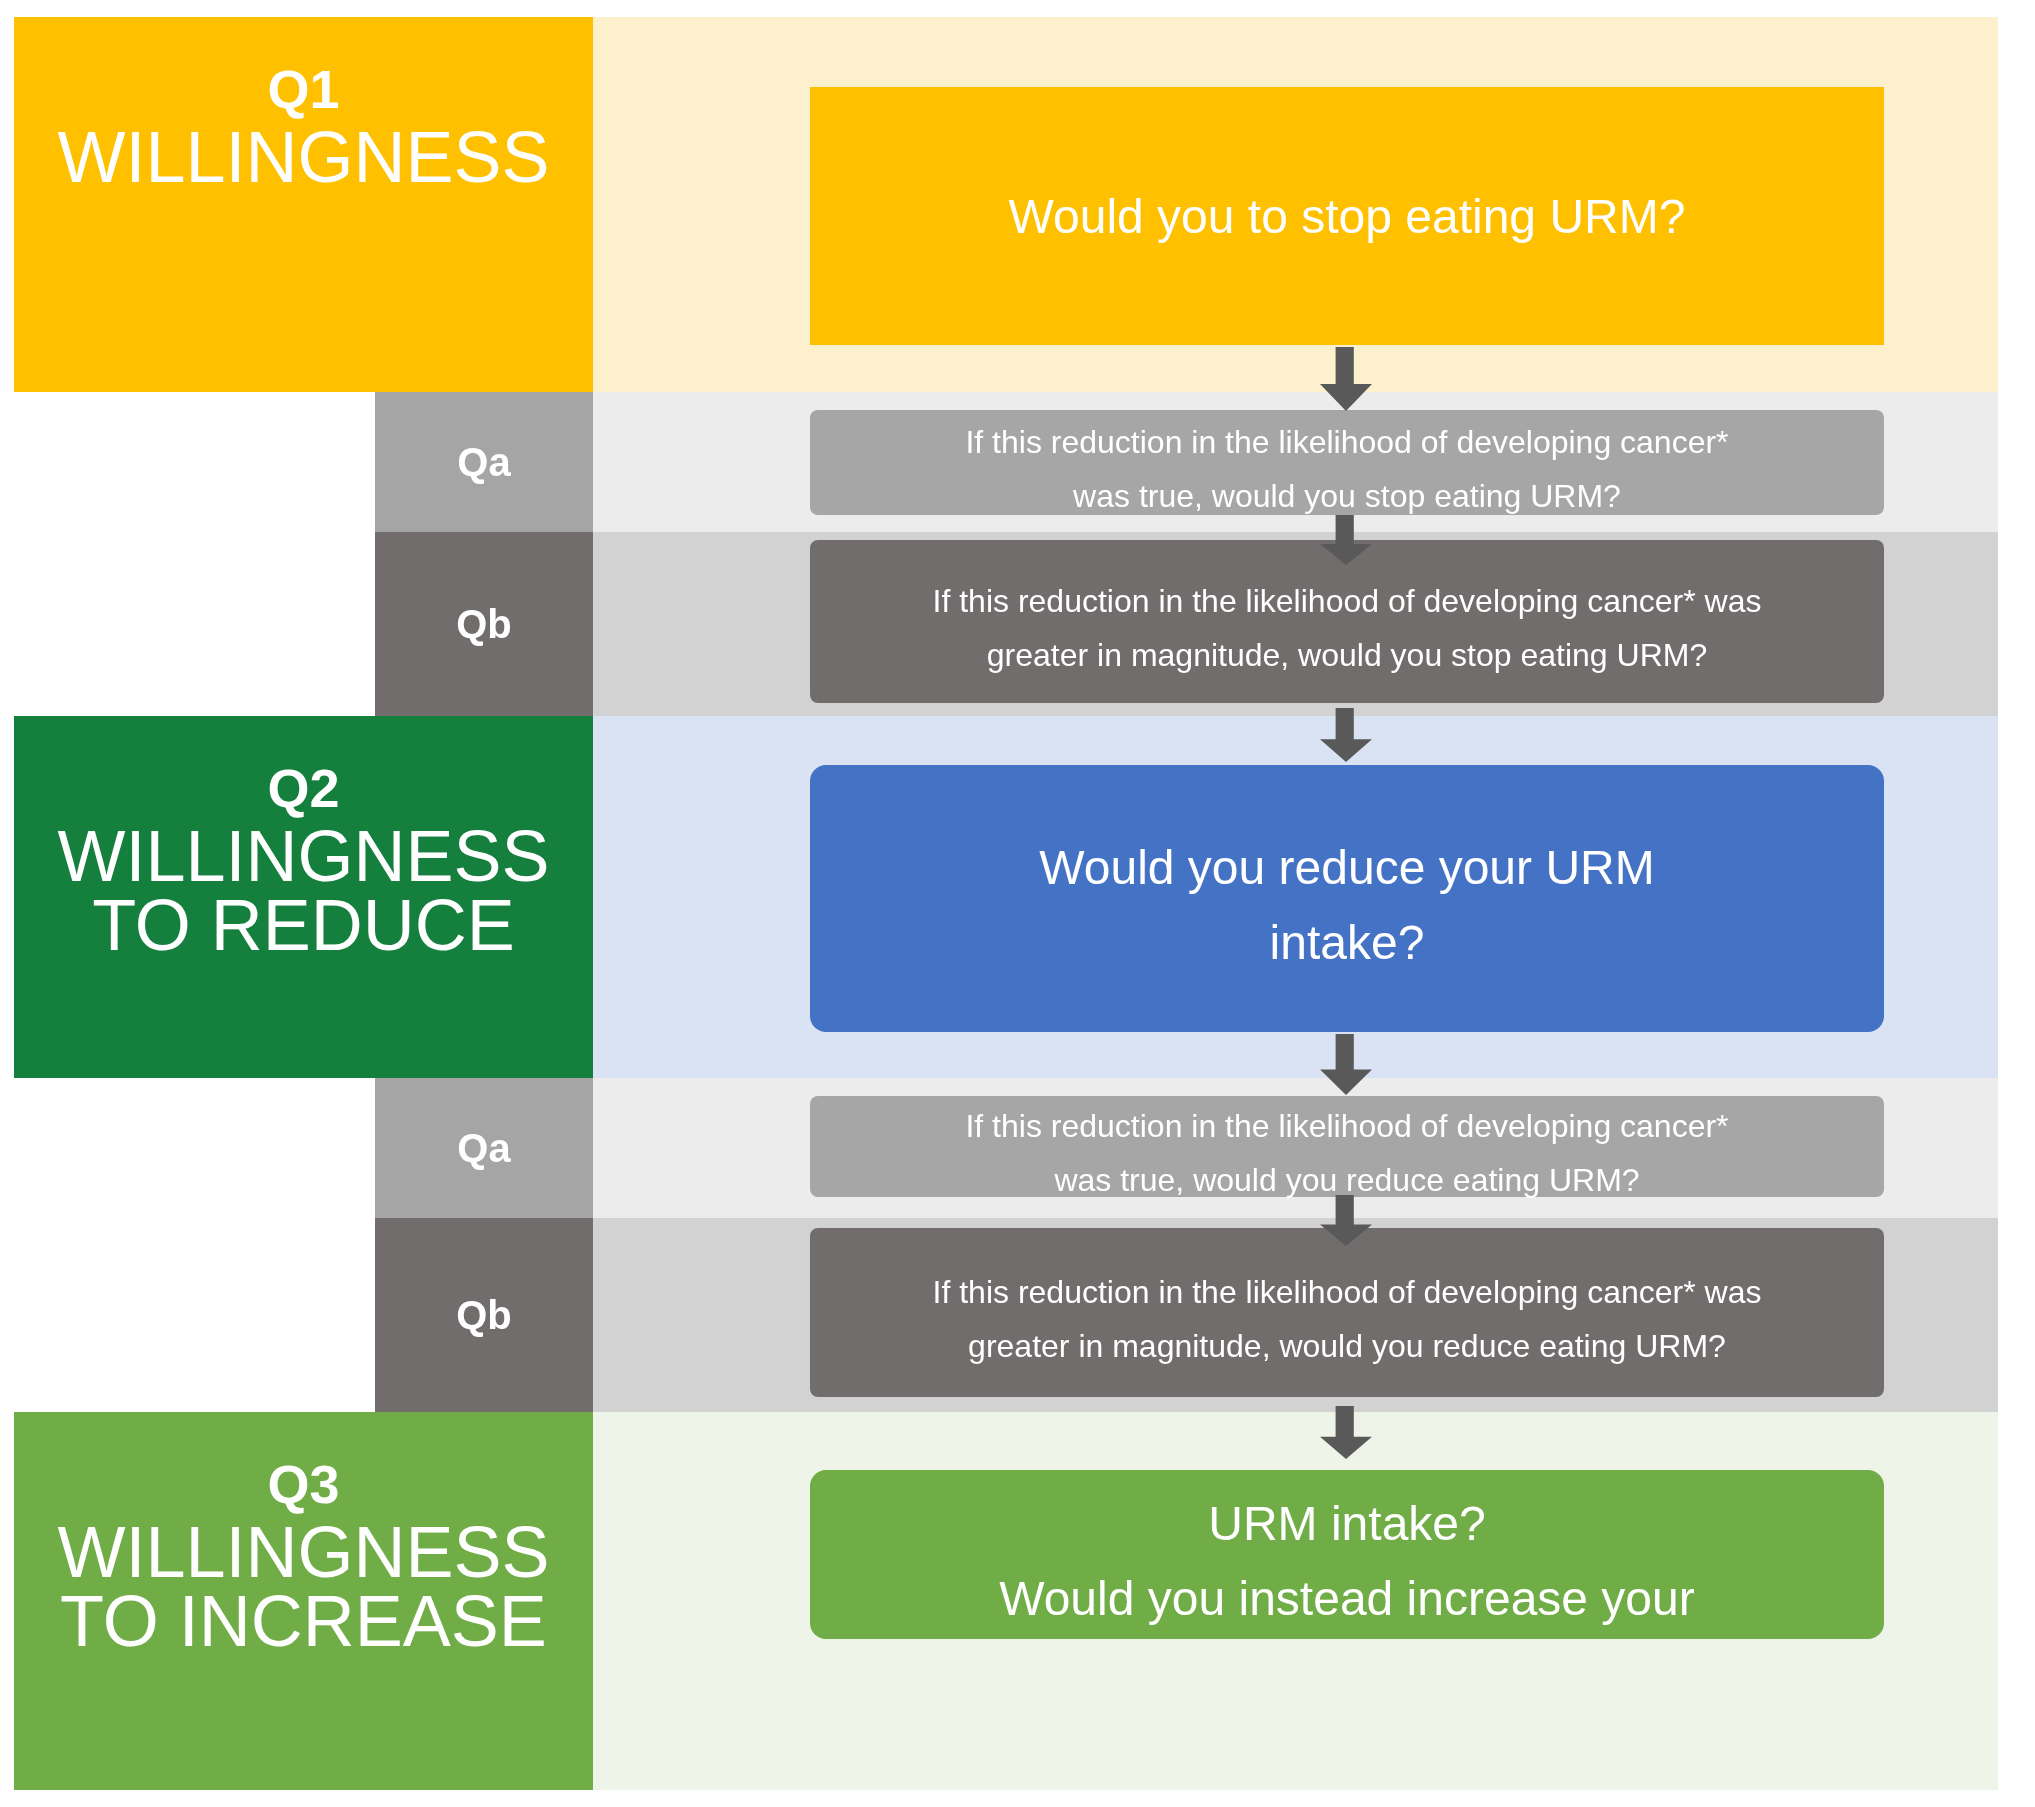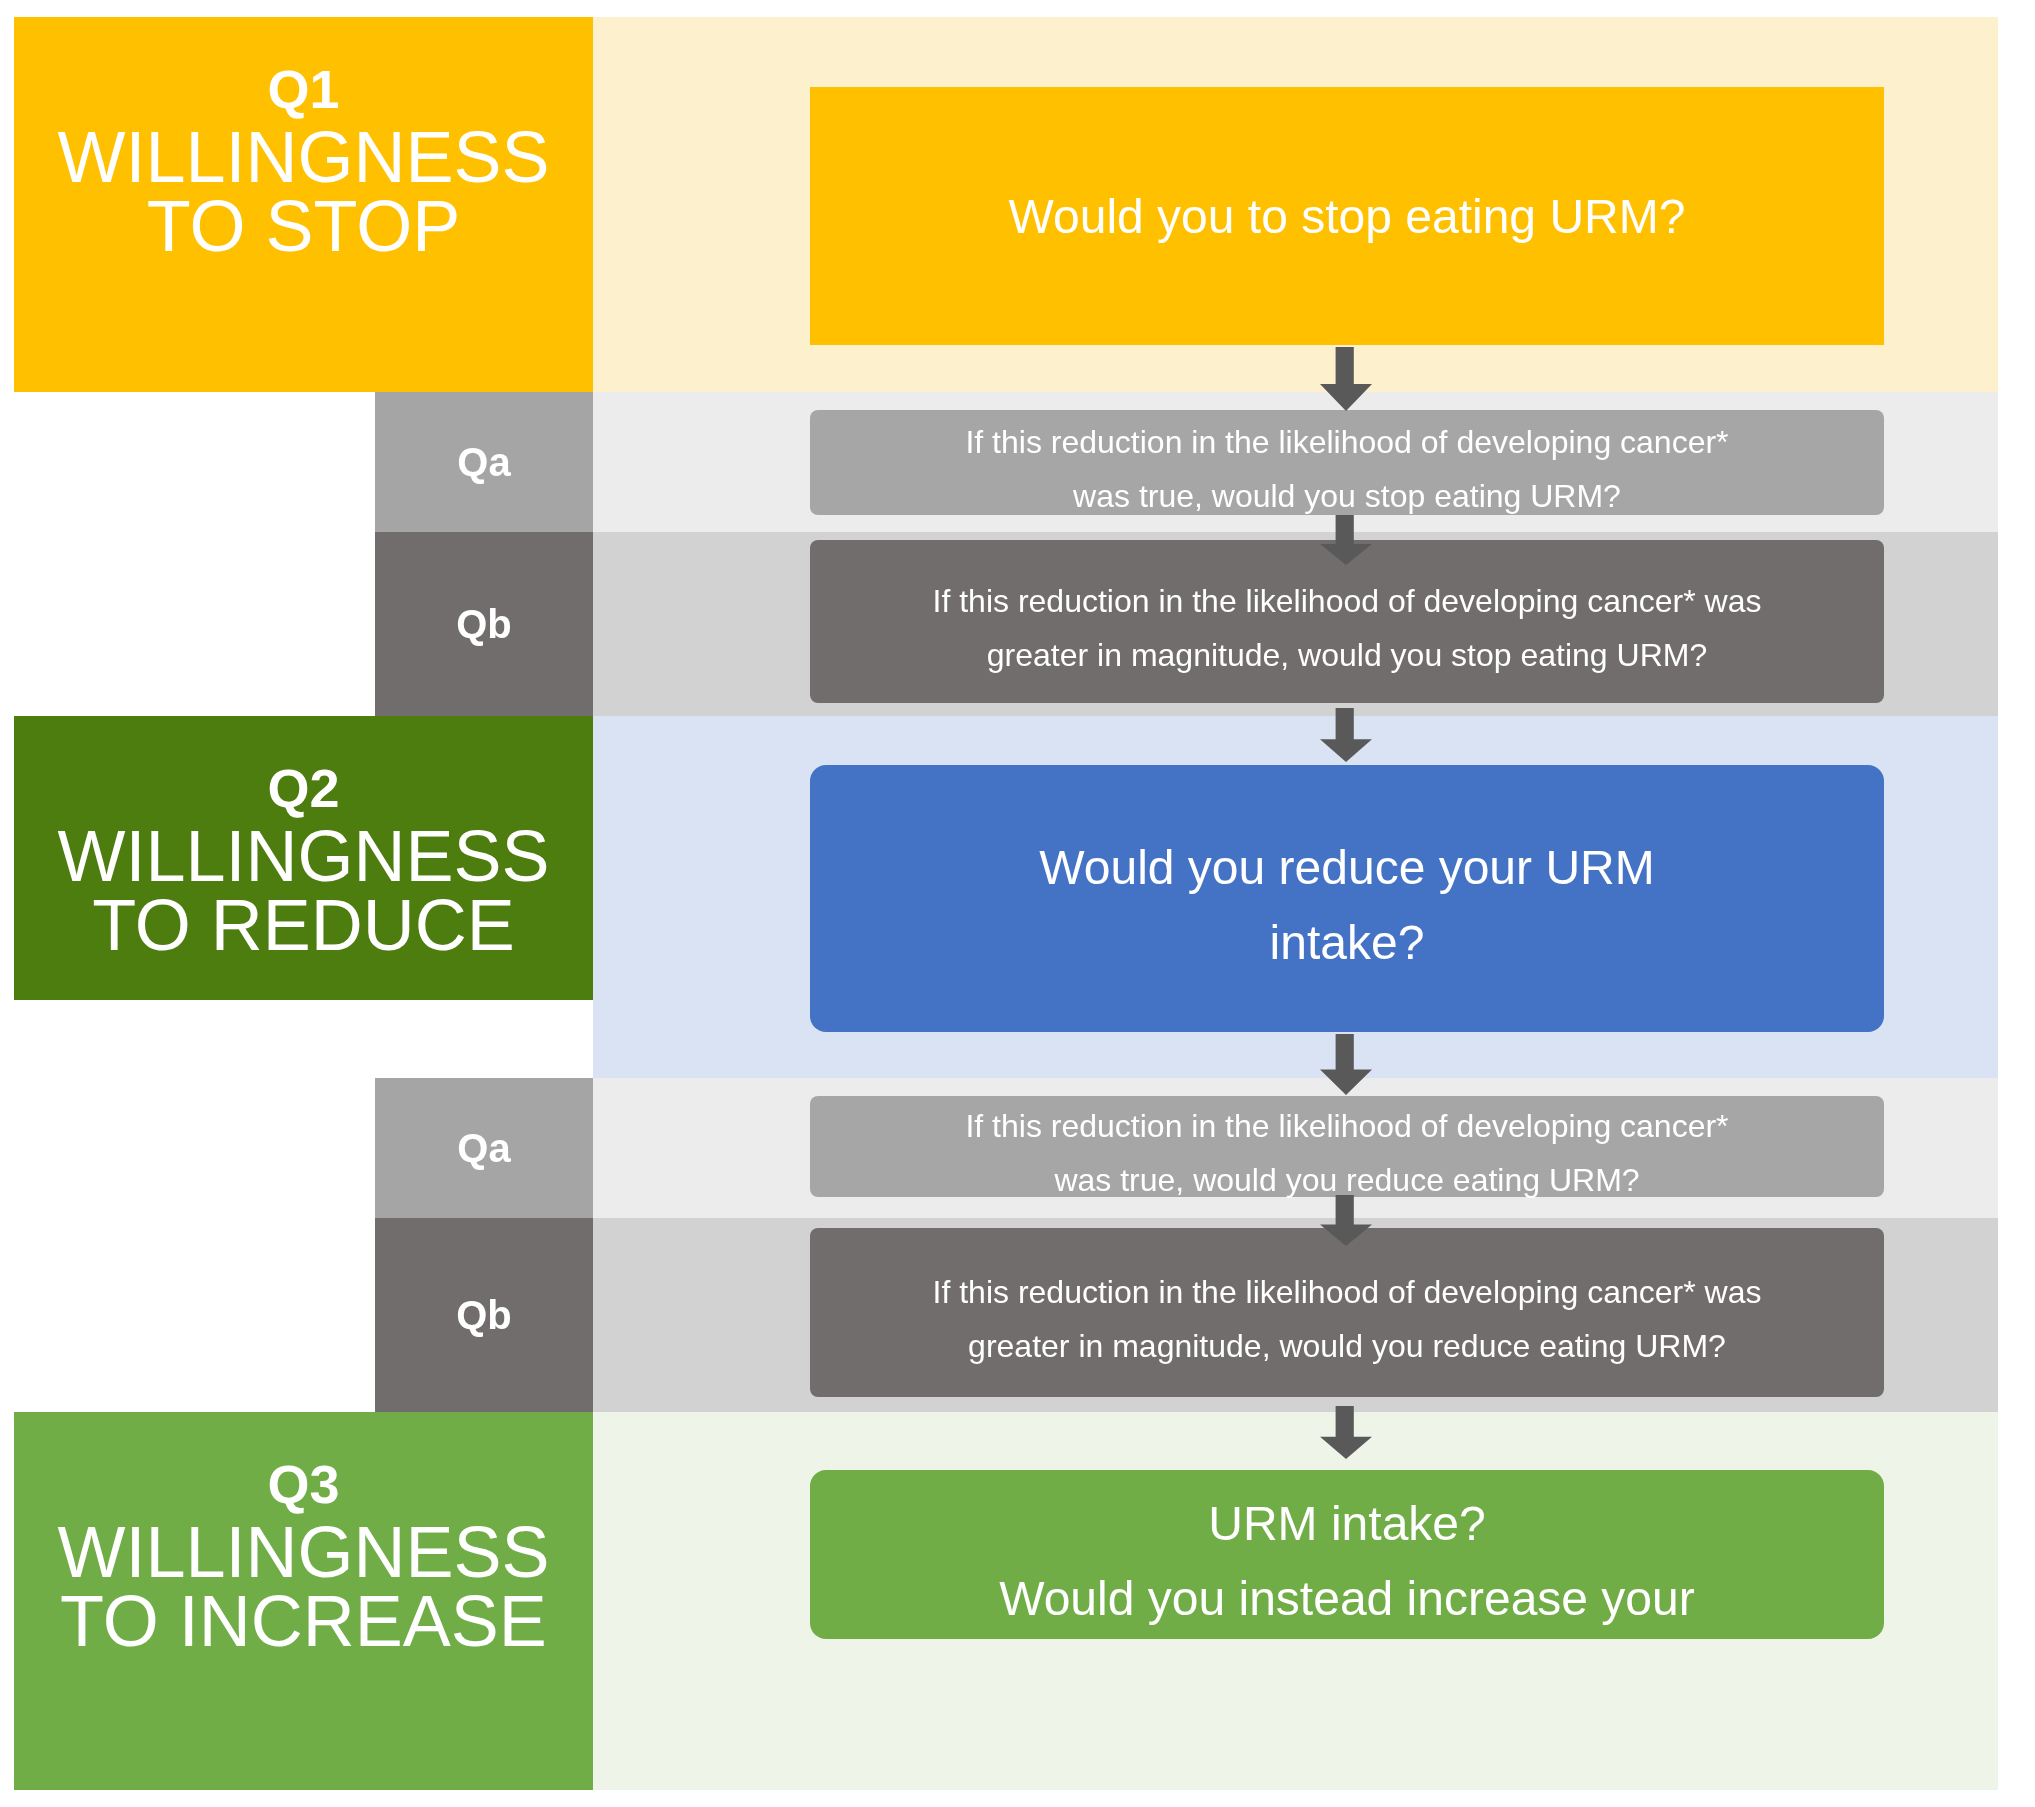--- a/index.html
+++ b/index.html
@@ -19,21 +19,21 @@
   #row-qa2{top:1078px;height:140px;background:#ECECEC;}
   #row-qb2{top:1218px;height:194px;background:#D2D2D2;}
   #row-q3 {top:1412px;height:378px;background:#EFF4E8;}
 
   
   .big-label{
     position:absolute;left:14px;width:579px;
     color:#ffffff;text-align:center;box-sizing:border-box;padding-top:39px;
   }
   #label-q1{top:17px;  height:375px;background:#FFC000;}
-  #label-q2{top:716px;height:284px;background:#4d7c0f;}
+  #label-q2{top:716px;height:362px;background:#15803d;}
   #label-q3{top:1412px;height:378px;background:#70AD47;}
   .label-code{font-weight:bold;font-size:54px;line-height:67px;}
   .label-line{font-weight:normal;font-size:72px;line-height:69px;white-space:nowrap;}
 
   
   .small-label{
     position:absolute;left:375px;width:218px;
     background:#A5A5A5;color:#ffffff;font-weight:bold;font-size:40px;
     display:flex;align-items:center;justify-content:center;
   }
@@ -80,21 +80,20 @@
   <div class="rowbg" id="row-qa1"></div>
   <div class="rowbg" id="row-qb1"></div>
   <div class="rowbg" id="row-q2"></div>
   <div class="rowbg" id="row-qa2"></div>
   <div class="rowbg" id="row-qb2"></div>
   <div class="rowbg" id="row-q3"></div>
 
   <div class="big-label" id="label-q1">
     <div class="label-code">Q1</div>
     <div class="label-line">WILLINGNESS</div>
-    <div class="label-line">TO STOP</div>
   </div>
   <div class="big-label" id="label-q2">
     <div class="label-code">Q2</div>
     <div class="label-line">WILLINGNESS</div>
     <div class="label-line">TO REDUCE</div>
   </div>
   <div class="big-label" id="label-q3">
     <div class="label-code">Q3</div>
     <div class="label-line">WILLINGNESS</div>
     <div class="label-line">TO INCREASE</div>

